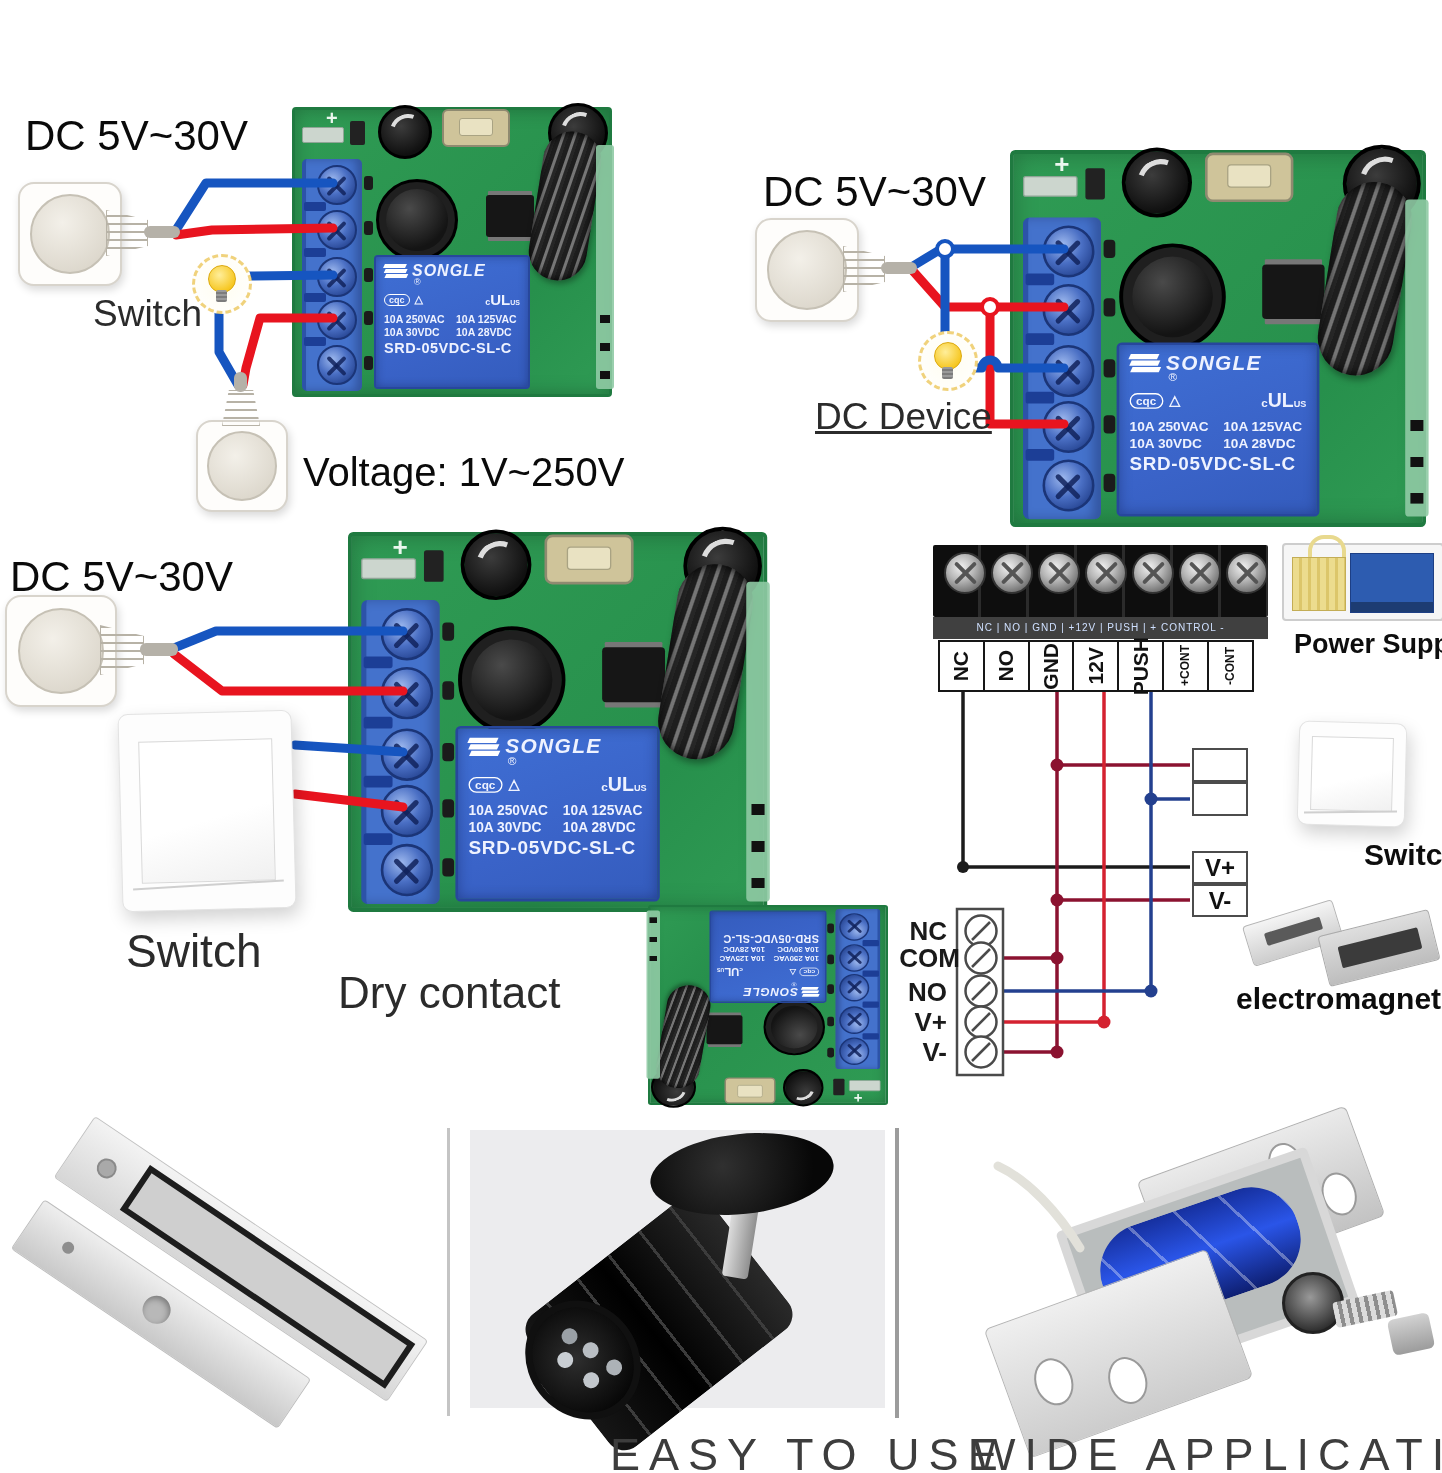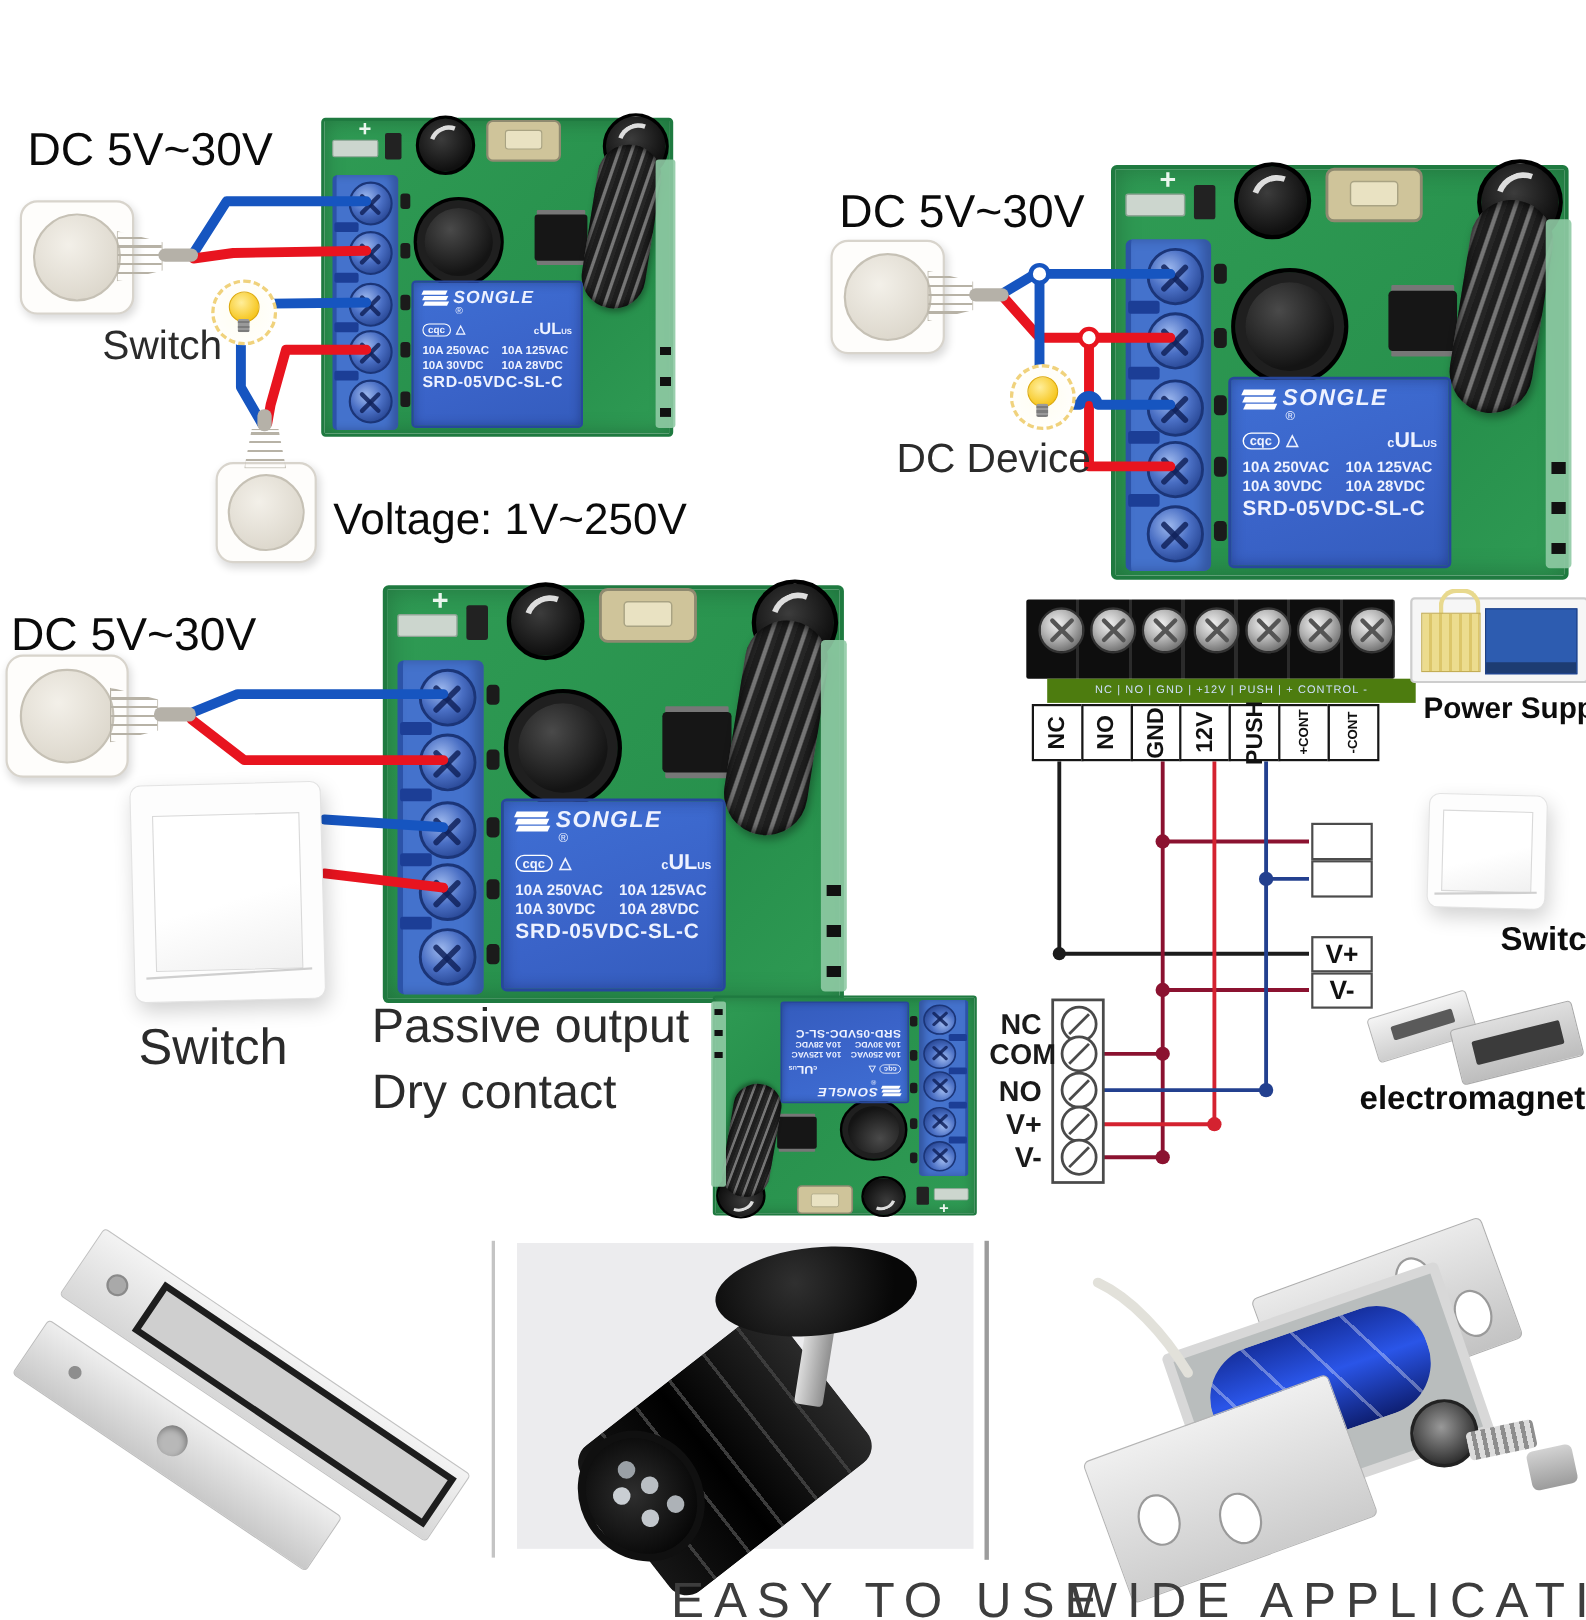--- a/index.html
+++ b/index.html
@@ -85,22 +85,22 @@
   .wallswitch{background:#fdfdfd;border:1px solid #e3e3e3;border-radius:10px;box-shadow:3px 8px 18px rgba(0,0,0,.18);z-index:50;}
   .ws-plate{position:absolute;inset:14% 11%;background:linear-gradient(165deg,#ffffff 55%,#f0f0f0);border:1.5px solid #d9d9d9;}
   .ws-line{position:absolute;left:6%;right:6%;bottom:12%;height:1.5px;background:#cfcfcf;transform:rotate(-2deg);}
 
   
   .tblock{left:933px;top:545px;width:335px;height:72px;background:repeating-linear-gradient(90deg,#0e0e0e 0 45px,#2b2b2b 45px 48px);border-radius:2px;z-index:45;}
   .bscrew{position:absolute;top:552px;width:38px;height:38px;border-radius:50%;z-index:46;
           background:radial-gradient(circle at 40% 35%,#f2f2f2,#b6b6b6 40%,#6f6f6f 78%,#4c4c4c);border:2px solid #333;}
   .bscrew::before,.bscrew::after{content:"";position:absolute;left:12%;top:45%;width:76%;height:4px;background:#555;border-radius:2px;}
   .bscrew::before{transform:rotate(45deg);} .bscrew::after{transform:rotate(-45deg);}
-  .tstrip{left:933px;top:617px;width:335px;height:22px;background:#4d7c0f;color:#cfe0ff;font-size:10px;
-          letter-spacing:1px;text-align:center;line-height:22px;z-index:45;overflow:hidden;white-space:nowrap;margin-left:19px;}
+  .tstrip{left:933px;top:617px;width:335px;height:22px;background:#404040;color:#cfe0ff;font-size:10px;
+          letter-spacing:1px;text-align:center;line-height:22px;z-index:45;overflow:hidden;white-space:nowrap;}
   .tlabels{left:940px;top:640px;display:flex;z-index:45;}
   .tlabel{width:46.8px;height:52px;background:#fff;border:2px solid #161616;margin-left:-2px;
           display:flex;align-items:center;justify-content:center;box-sizing:border-box;}
   .tlabel span{writing-mode:vertical-rl;transform:rotate(180deg);font-weight:800;font-size:21px;color:#111;}
   .tlabel.small span{font-size:12px;}
   .wirebox{position:absolute;width:56px;height:34px;background:#fff;border:2px solid #4c4c4c;box-sizing:border-box;z-index:45;
            display:flex;align-items:center;justify-content:center;font-weight:800;font-size:24px;color:#111;}
   .subterm-label{position:absolute;width:62px;text-align:right;font-weight:800;font-size:26px;color:#1a1a1a;z-index:60;}
 
   
@@ -493,34 +493,33 @@
   <div class="abs dc-label" style="left:763px;top:168px;">DC 5V~30V</div>
   <div class="abs plug-sq" style="left:755px;top:218px;width:100px;height:100px;">
     <div class="plug-circle" style="left:10px;top:10px;width:76px;height:76px;"></div>
   </div>
   <div class="abs plug-head ridges" style="left:843px;top:246px;width:40px;height:44px;clip-path:polygon(0 0,100% 22%,100% 78%,0 100%);"></div>
   <div class="abs plug-stem" style="left:881px;top:262px;width:36px;height:12px;"></div>
   <div class="abs bulb-halo" style="left:918px;top:331px;">
     <div class="bulb-core"></div>
     <div class="bulb-base"></div>
   </div>
-  <div class="abs plain-label" style="left:815px;top:396px;">DC Device</div>
+  <div class="abs plain-label" style="left:815px;top:396px;text-decoration:underline;">DC Device</div>
 
   <div class="abs dc-label" style="left:10px;top:553px;">DC 5V~30V</div>
   <div class="abs plug-sq" style="left:5px;top:595px;width:108px;height:108px;">
     <div class="plug-circle" style="left:11px;top:11px;width:82px;height:82px;"></div>
   </div>
   <div class="abs plug-head ridges" style="left:100px;top:625px;width:42px;height:48px;clip-path:polygon(0 0,100% 22%,100% 78%,0 100%);"></div>
   <div class="abs plug-stem" style="left:140px;top:643px;width:38px;height:13px;"></div>
   <div class="abs wallswitch" style="left:120px;top:712px;width:172px;height:196px;transform:rotate(-1.5deg);">
     <div class="ws-plate"></div>
     <div class="ws-line"></div>
   </div>
   <div class="abs plain-label" style="left:126px;top:924px;font-size:46px;">Switch</div>
-  <div class="abs plain-label" style="left:338px;top:908px;font-size:44px;">Passive output</div>
   <div class="abs plain-label" style="left:338px;top:968px;font-size:44px;">Dry contact</div>
 
   <div class="abs tblock"></div>
   <div class="abs bscrew" style="left:944px;"></div>
   <div class="abs bscrew" style="left:991px;"></div>
   <div class="abs bscrew" style="left:1038px;"></div>
   <div class="abs bscrew" style="left:1085px;"></div>
   <div class="abs bscrew" style="left:1132px;"></div>
   <div class="abs bscrew" style="left:1179px;"></div>
   <div class="abs bscrew" style="left:1226px;"></div>

